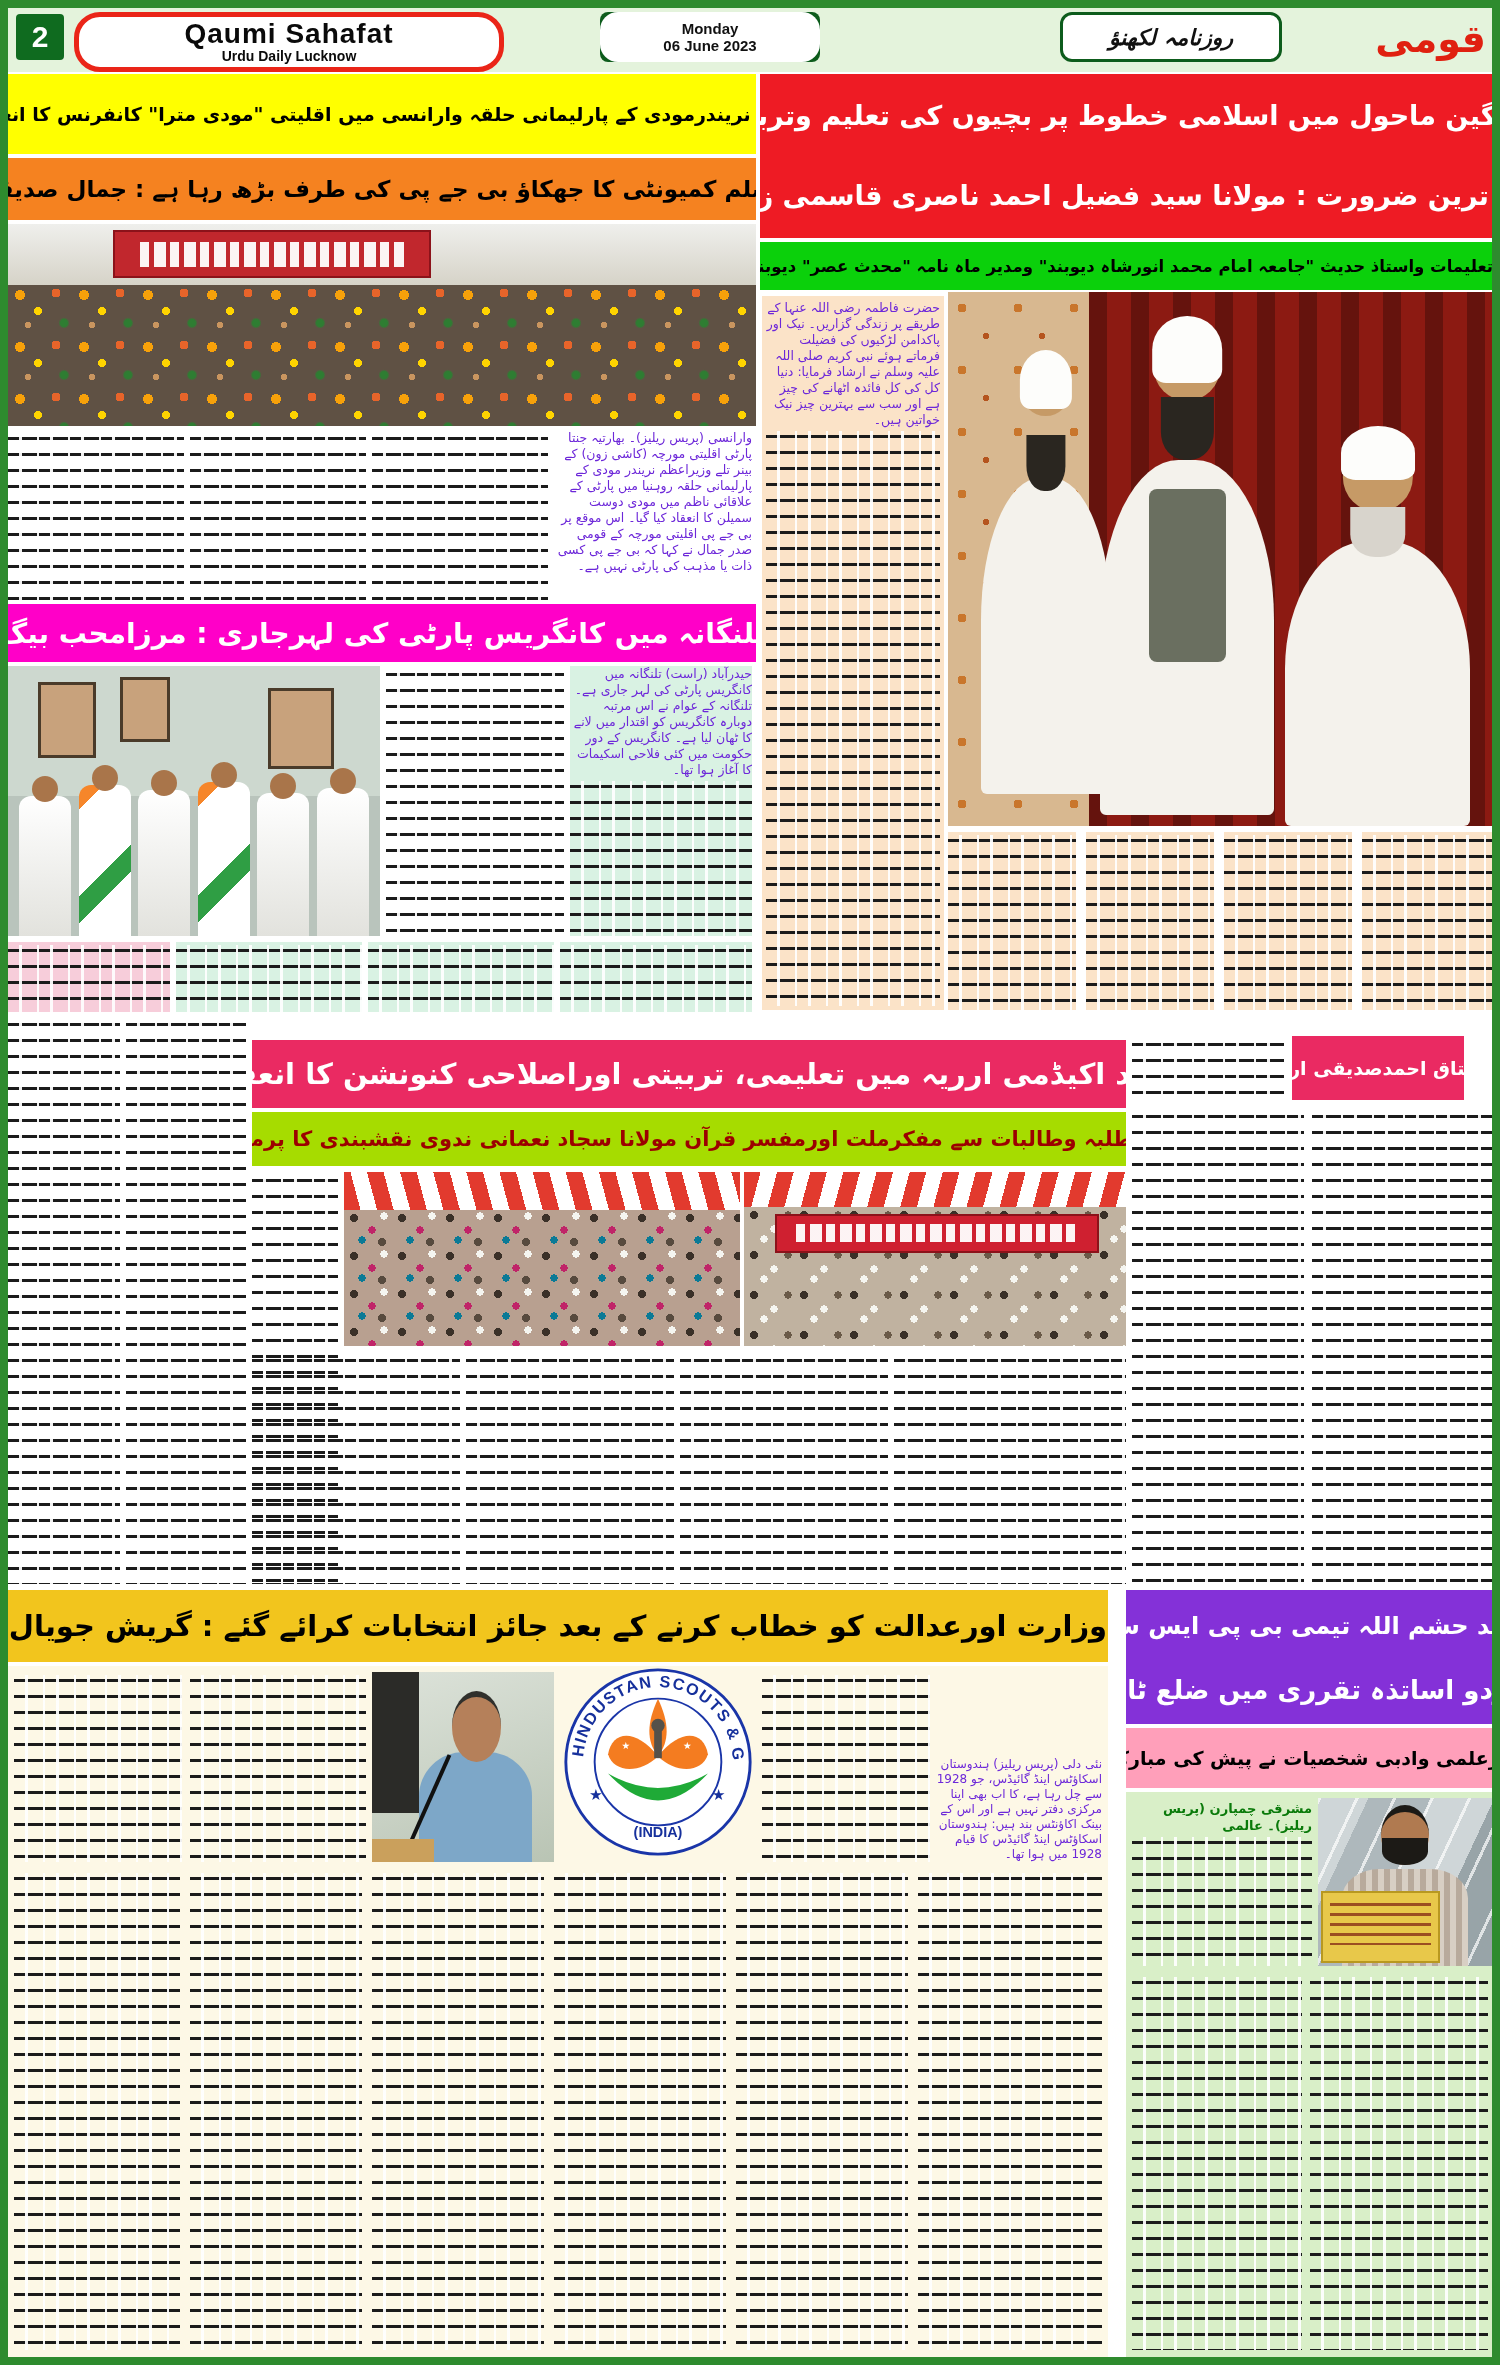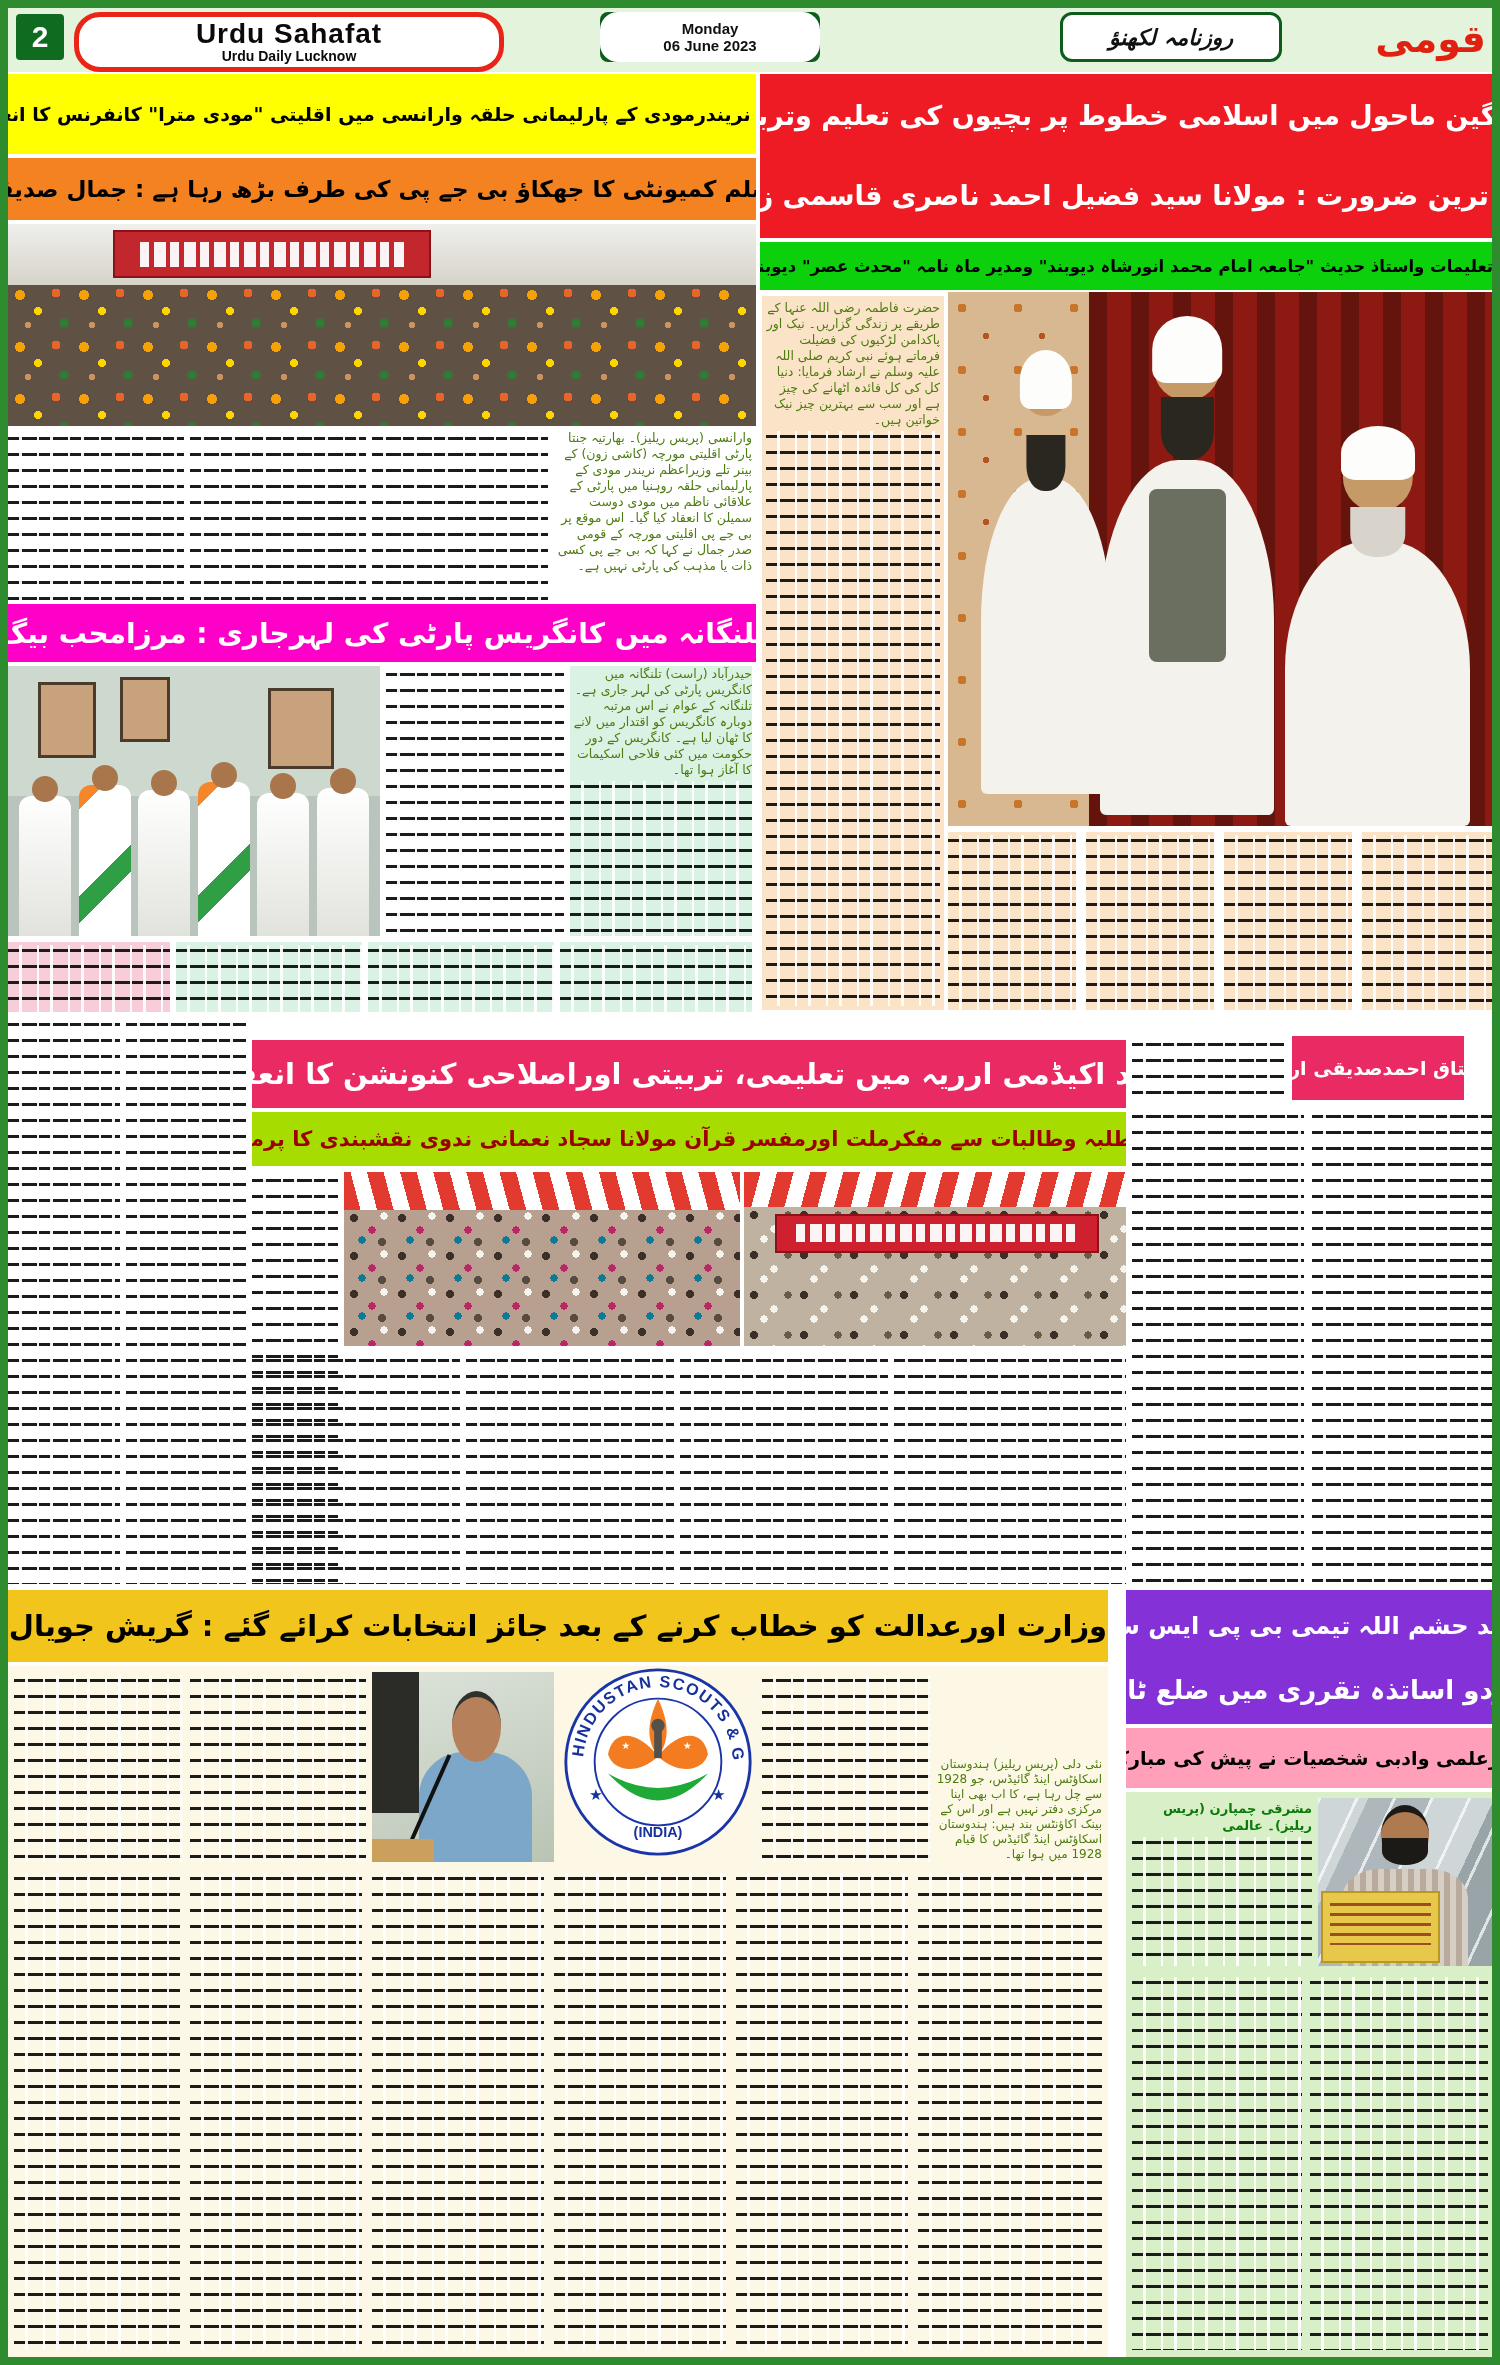--- a/index.html
+++ b/index.html
@@ -23,21 +23,21 @@
            justify-content:center;direction:rtl;font-weight:bold;font-size:22px;color:#111;}
   .brand{direction:rtl;color:#e02010;font-weight:bold;font-size:38px;line-height:54px;text-align:right;}
   .bar{position:absolute;display:flex;align-items:center;justify-content:center;direction:rtl;
        white-space:nowrap;overflow:hidden;font-weight:bold;}
   
   .sim{background-image:
     repeating-linear-gradient(90deg, rgba(255,255,255,0) 0 11px, rgba(255,255,255,.93) 11px 14px,
       rgba(255,255,255,0) 14px 29px, rgba(255,255,255,.93) 29px 31px),
     repeating-linear-gradient(180deg, transparent 0 4px, #1b1b1b 4px 7px, transparent 7px 16px);}
   .col{position:absolute;overflow:hidden;display:flex;flex-direction:column;}
-  .lead{direction:rtl;font-size:12.5px;line-height:16px;color:#4d7c0f;text-align:right;}
+  .lead{direction:rtl;font-size:12.5px;line-height:16px;color:#6d28d9;text-align:right;}
   .fill{flex:1;margin-top:3px;}
   .photo{position:absolute;overflow:hidden;}
   .simdash{background-image:repeating-linear-gradient(90deg,rgba(255,255,255,.95) 0 9px,
       rgba(255,255,255,0) 9px 14px,rgba(255,255,255,.95) 14px 26px,rgba(255,255,255,0) 26px 30px);}
   
   .cleric{position:absolute;}
   .cleric .robe{position:absolute;bottom:0;left:0;right:0;top:26%;background:#f4f2ec;
       border-radius:45% 45% 6px 6px;}
   .cleric .head{position:absolute;top:0;left:50%;transform:translateX(-50%);width:38%;aspect-ratio:1;
       background:#c69a66;border-radius:50%;}
@@ -58,21 +58,21 @@
   <div class="border-strip" style="left:0;top:0;width:1500px;height:8px;"></div>
   <div class="border-strip" style="left:0;top:2357px;width:1500px;height:8px;"></div>
   <div class="border-strip" style="left:0;top:0;width:8px;height:2365px;"></div>
   <div class="border-strip" style="left:1492px;top:0;width:8px;height:2365px;"></div>
 
   <div class="masthead" style="left:8px;top:8px;width:1484px;height:64px;">
     <div class="pagenum abs" style="left:8px;top:6px;width:48px;height:46px;">
       <span>2</span>
     </div>
     <div class="titlebox abs" style="left:66px;top:4px;width:420px;height:50px;">
-      <div class="t1">Urdu Sahafat</div>
+      <div class="t1">Qaumi Sahafat</div>
       <div class="t2">Urdu Daily Lucknow</div>
     </div>
     <div class="datebox abs" style="left:592px;top:4px;width:220px;height:50px;box-sizing:border-box;">
       <div class="inner">
         <div class="d1">Monday</div>
         <div class="d2">06 June  2023</div>
       </div>
     </div>
     <div class="namebox abs" style="left:1052px;top:4px;width:222px;height:50px;box-sizing:border-box;font-style:italic;">
       <span>روزنامہ لکھنؤ</span>

